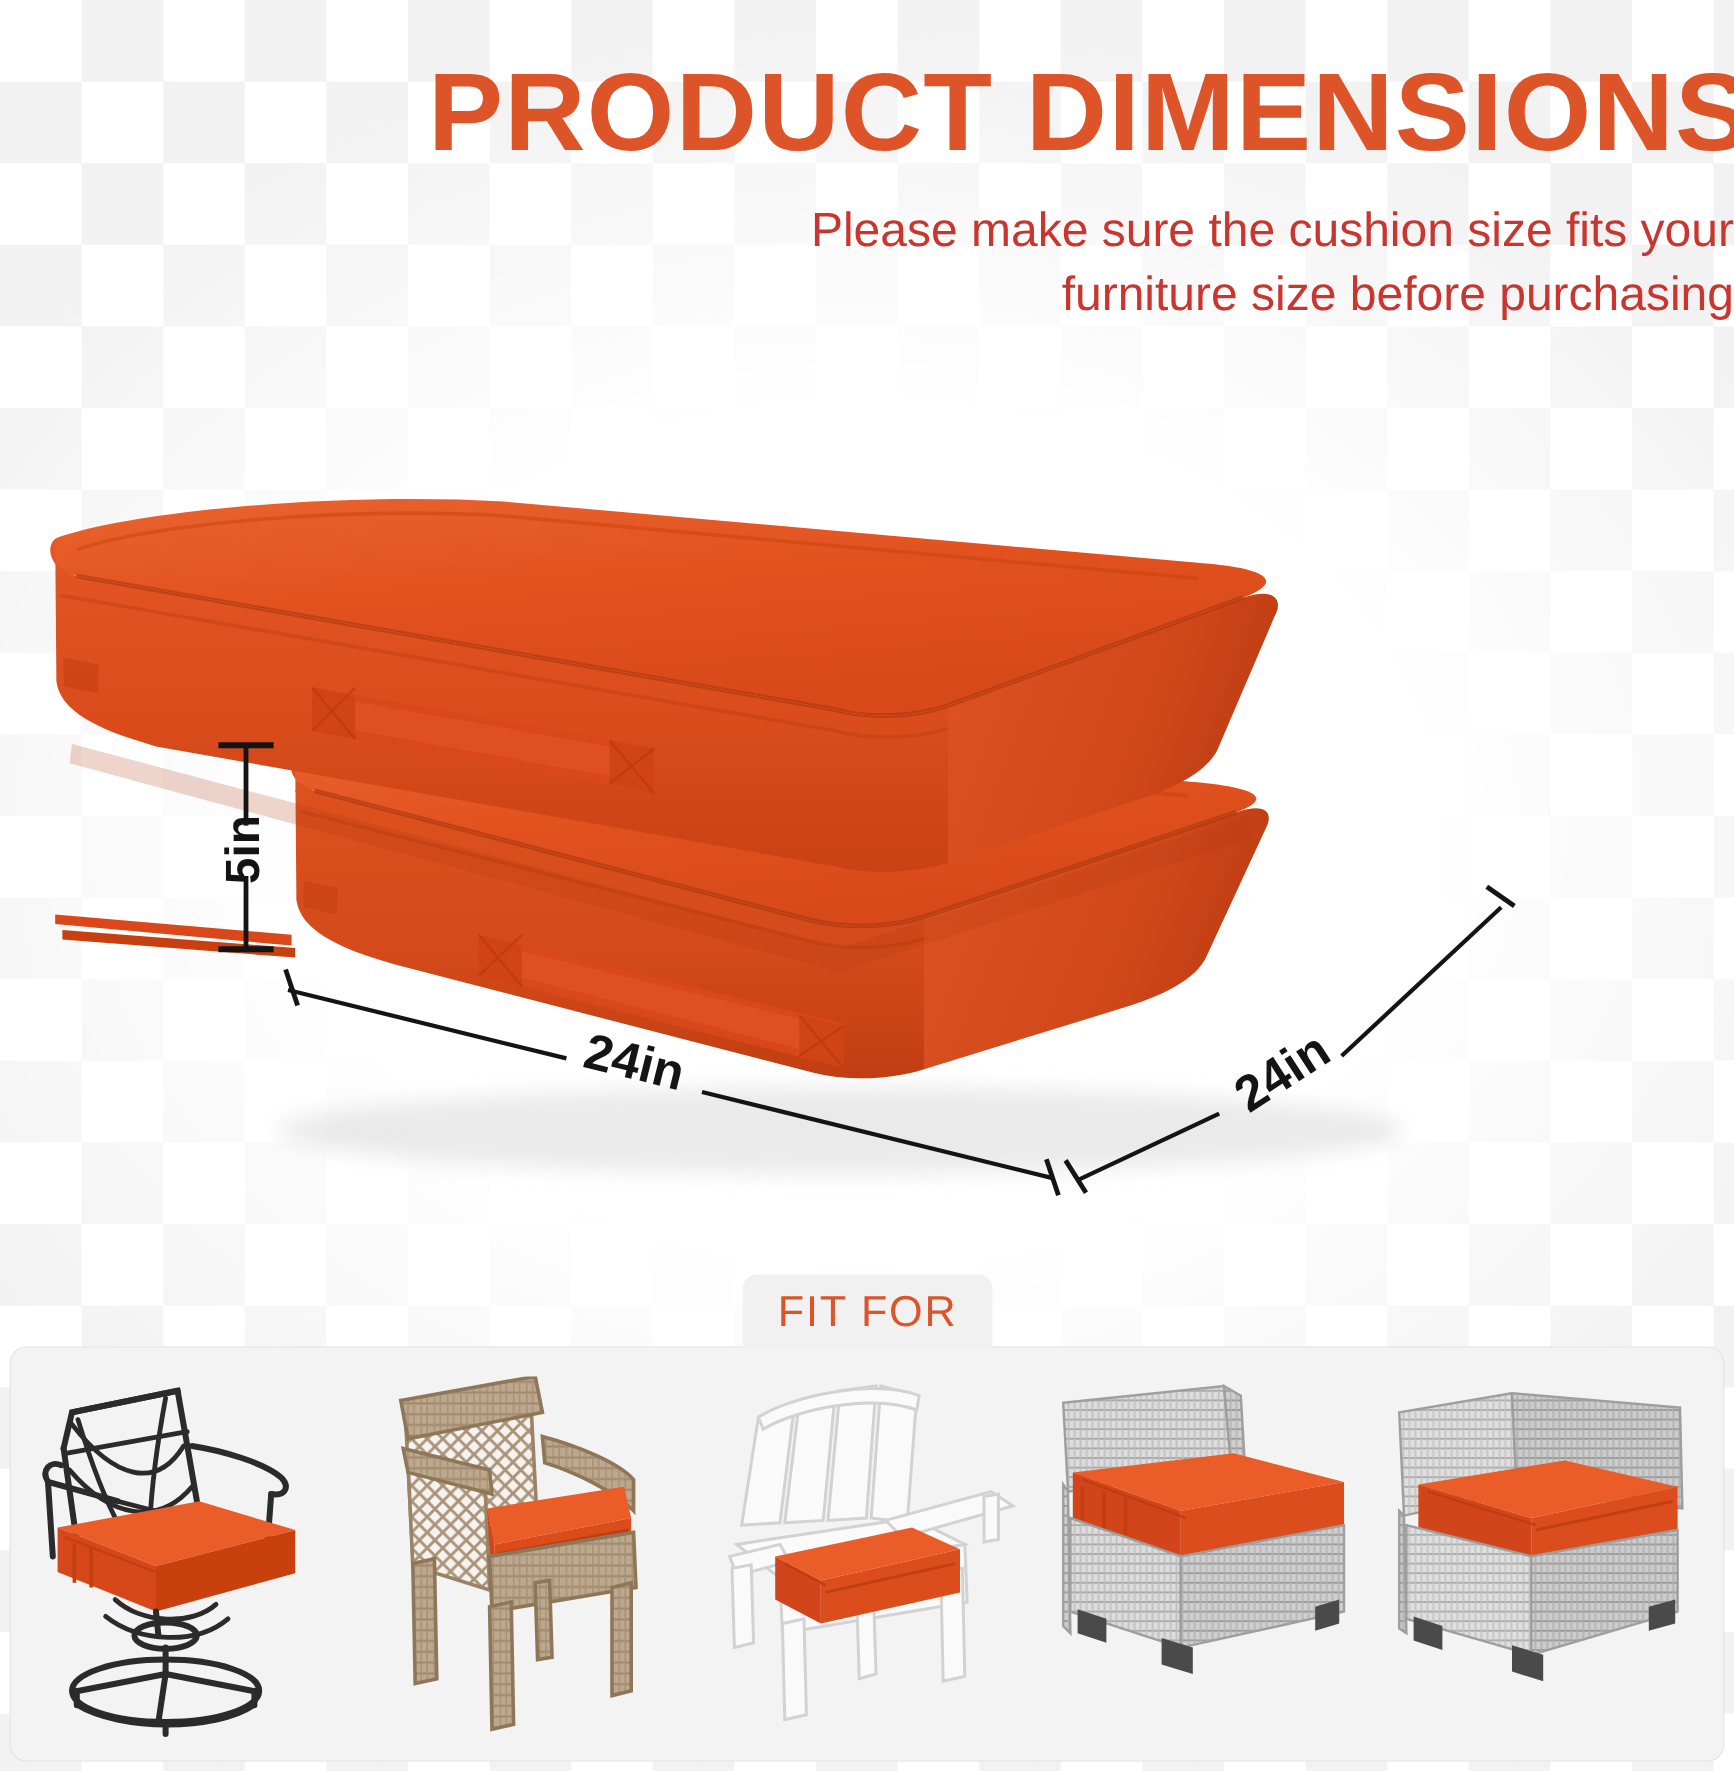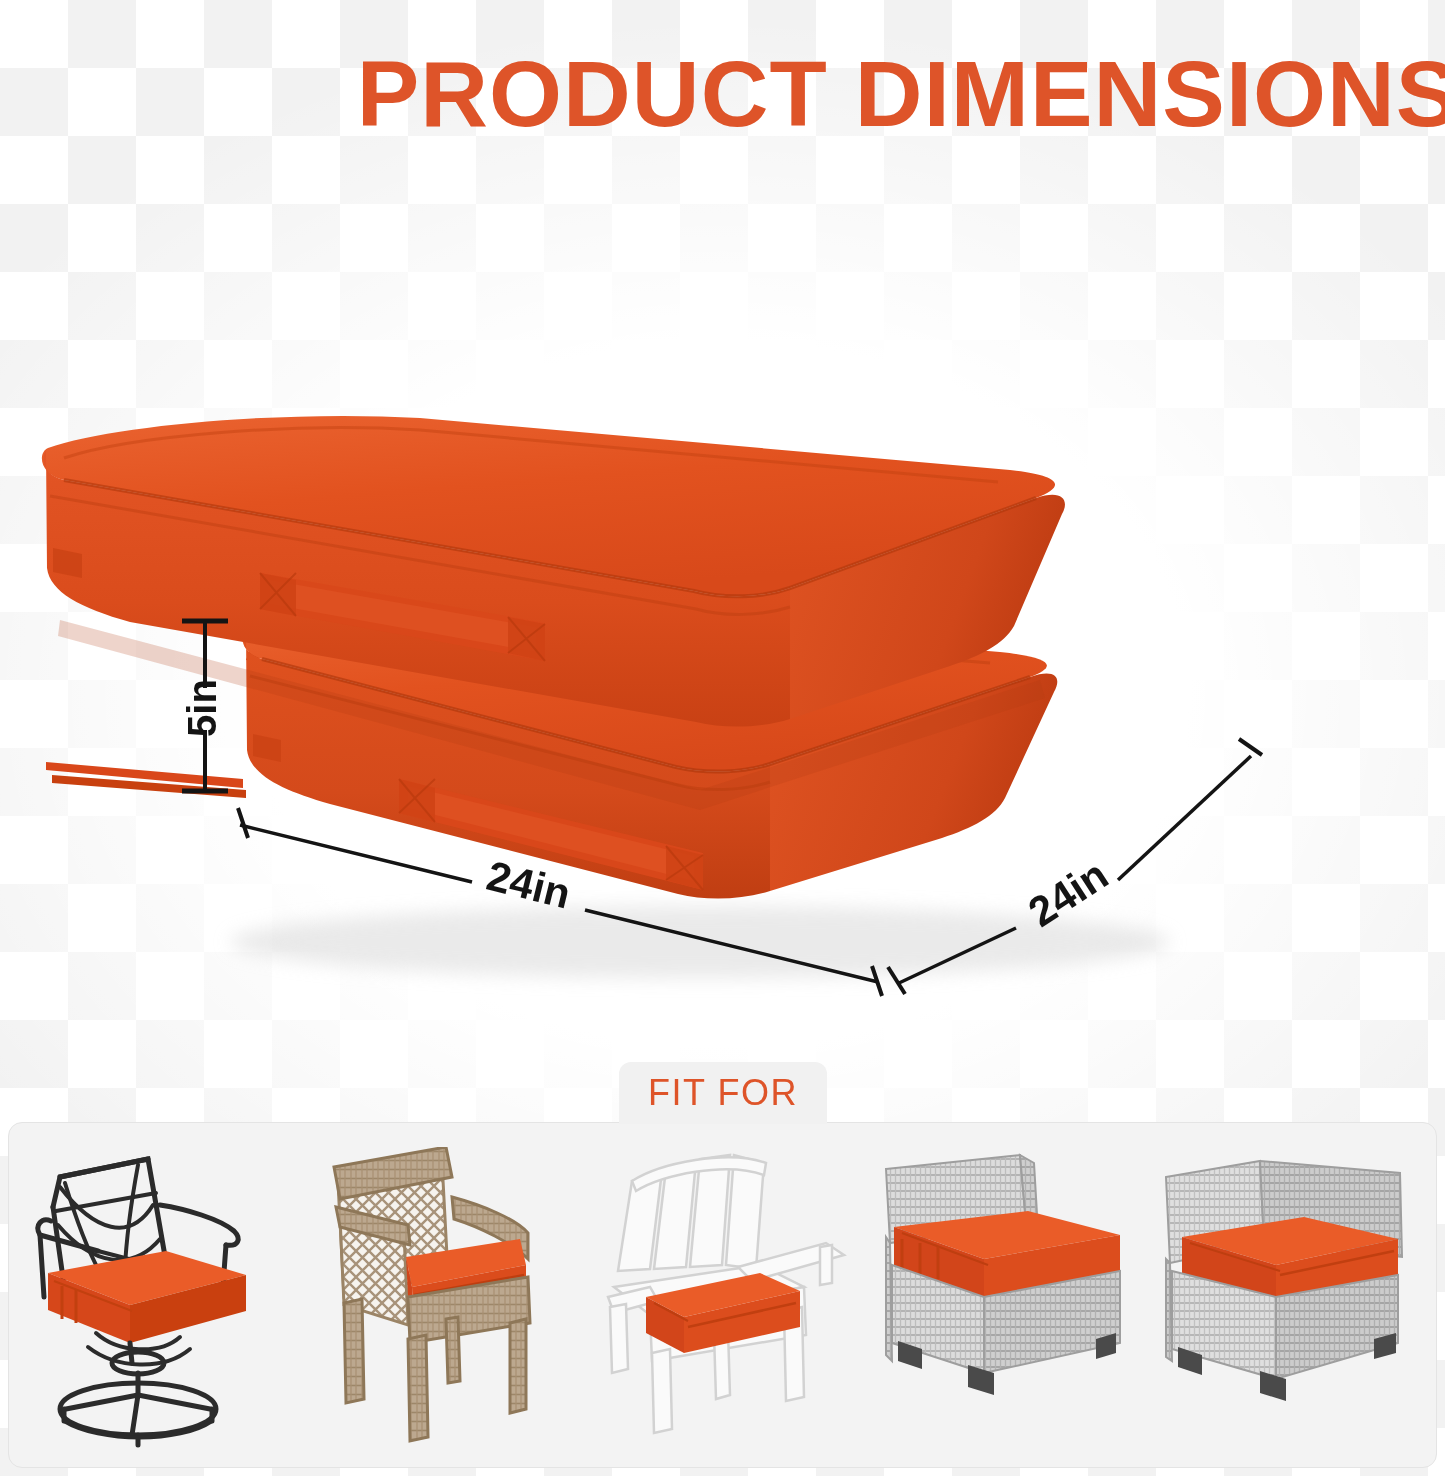--- a/index.html
+++ b/index.html
@@ -82,20 +82,24 @@
   .vis-hidden{position:absolute;width:1px;height:1px;overflow:hidden;clip:rect(0 0 0 0);white-space:nowrap;}
 </style>
 </head>
 <body>
 
 <div id="bg-pattern"></div>
 <div id="bg-fade"></div>
 
 <div id="header" class="layer">
   <div id="title">PRODUCT DIMENSIONS</div>
+  <div id="subtitle">
+    <div>Please make sure the cushion size fits your</div>
+    <div>furniture size before purchasing</div>
+  </div>
 </div>
 
 <div id="product" class="layer">
 <svg width="1445" height="700" viewBox="0 0 1445 700" xmlns="http://www.w3.org/2000/svg">
   <defs>
     <linearGradient id="topFace" x1="0" y1="0" x2="0.45" y2="1">
       <stop offset="0%" stop-color="#EA6330"></stop>
       <stop offset="48%" stop-color="#E2521F"></stop>
       <stop offset="100%" stop-color="#D8491A"></stop>
     </linearGradient>

